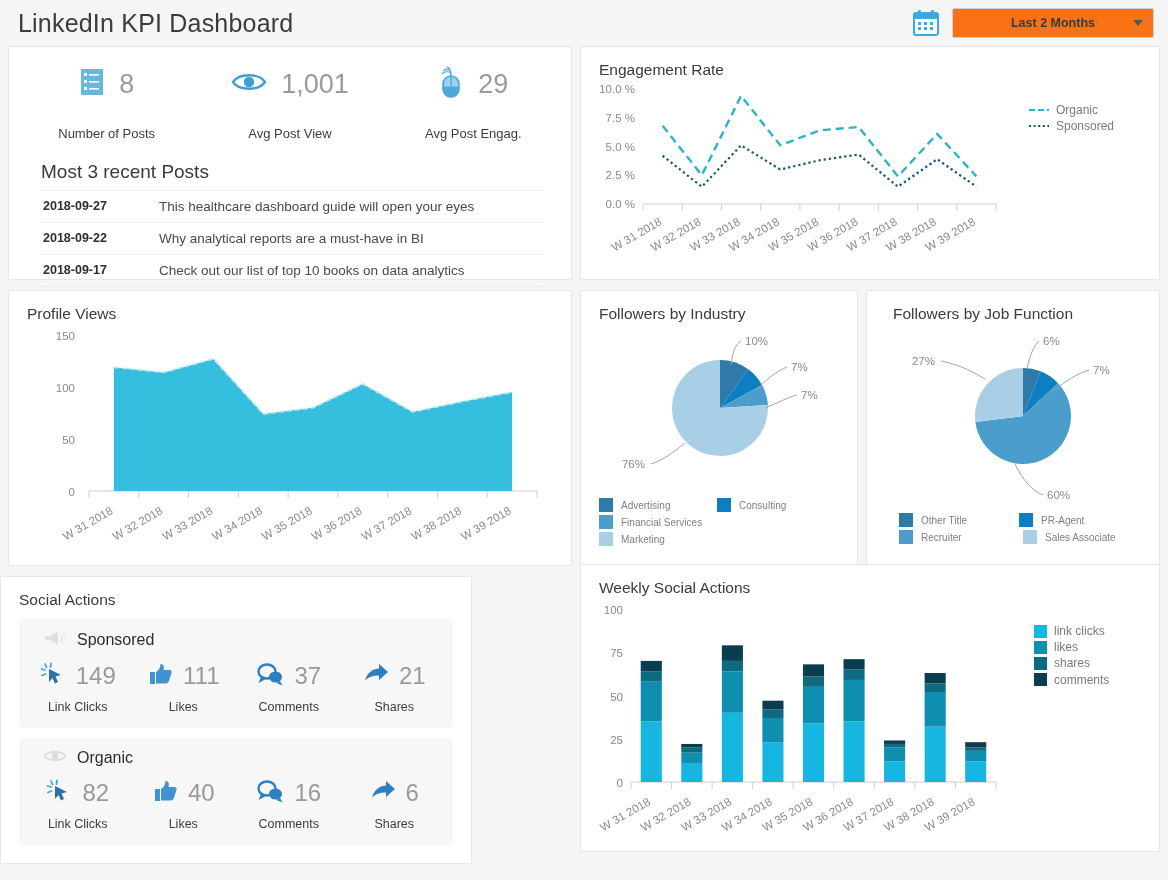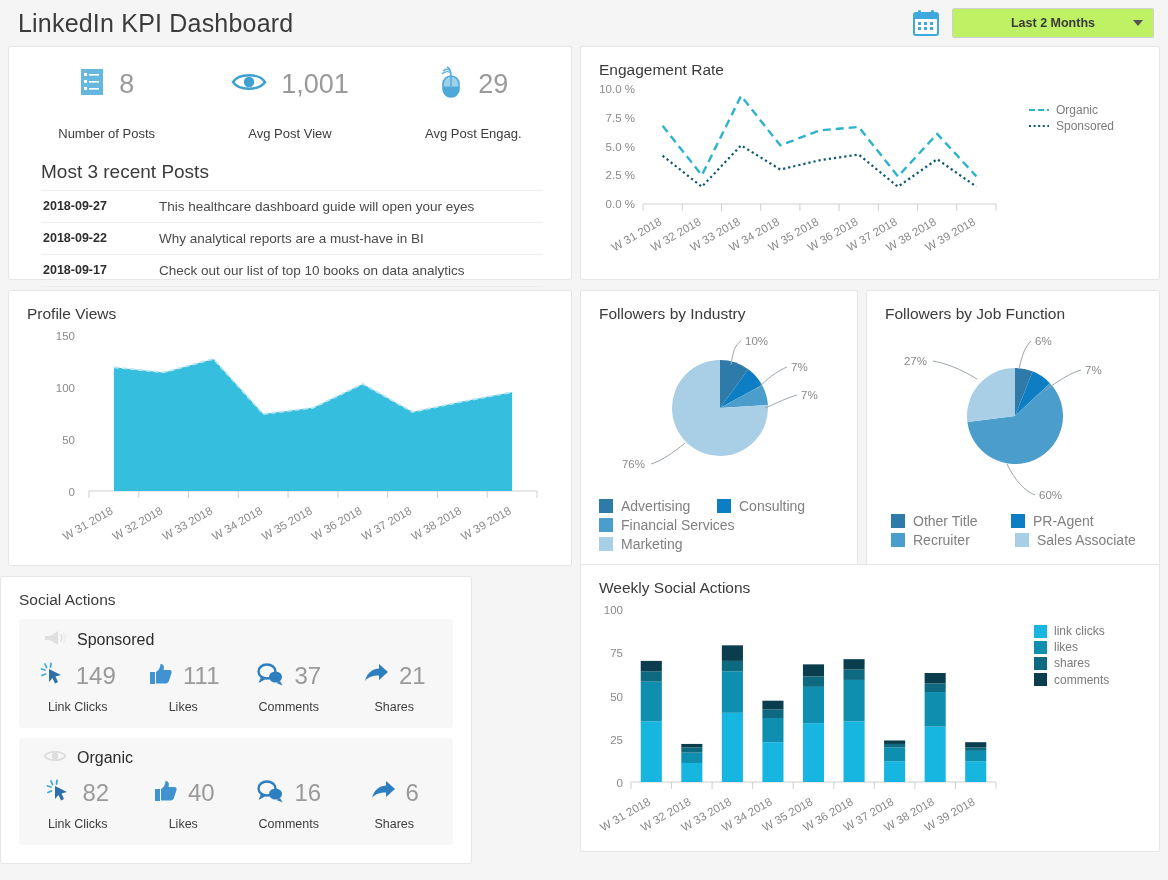--- a/index.html
+++ b/index.html
@@ -15,21 +15,21 @@
   .header {
     height: 46px; display: flex; align-items: center;
     padding: 0 14px 0 18px; background: #f5f5f5;
   }
   .dash-title {
     font-size: 25px; color: #3b3b3b; font-weight: 400; letter-spacing: .2px;
   }
   .header-right { margin-left: auto; display: flex; align-items: center; gap: 12px; }
   .cal-icon { width: 28px; height: 28px; display: block; }
   .date-select {
-    width: 202px; height: 30px; background: #bef264;
+    width: 202px; height: 30px; background: #f97316;
     border: 1px solid #d0d0d0; border-radius: 2px;
     display: flex; align-items: center; justify-content: center;
     position: relative; font-size: 12.5px; font-weight: bold; color: #3a3a3a;
   }
   .date-select .caret {
     position: absolute; right: 10px; top: 50%; transform: translateY(-50%);
     width: 0; height: 0; border-left: 5px solid transparent;
     border-right: 5px solid transparent; border-top: 6px solid #555;
   }
 
@@ -63,38 +63,38 @@
   .recent-date { width: 118px; color: #2d2d2d; font-weight: bold; font-size: 12.5px; padding-left: 2px; }
   .recent-text { color: #4a4a4a; }
 
   
   #engagement-card { left: 580px; top: 46px; width: 580px; height: 234px; }
   
   #profile-card { left: 8px; top: 290px; width: 564px; height: 276px; }
   
   #industry-card { left: 580px; top: 290px; width: 278px; height: 276px; }
   
-  #jobfn-card { left: 866px; top: 290px; width: 294px; height: 276px; }
+  #jobfn-card { left: 866px; top: 290px; width: 294px; height: 276px; padding-left: 8px; }
   
   #social-card { left: 0; top: 576px; width: 472px; height: 288px; }
   
   #weekly-card { left: 580px; top: 564px; width: 580px; height: 288px; }
 
   .pad { padding: 14px 18px 0 18px; }
 
   
   .chart-svg { display: block; }
 
   
   .legend { position: absolute; font-size: 12px; color: #7b7b7b; }
   .legend-row { display: flex; align-items: center; gap: 7px; line-height: 1.35; }
   .swatch { width: 13px; height: 13px; display: inline-block; flex: none; }
 
   .pie-legend {
-    display: flex; flex-wrap: wrap; font-size: 14px; color: #808080;
+    display: flex; flex-wrap: wrap; font-size: 10px; color: #808080;
     padding: 0 0 0 18px; row-gap: 3px;
   }
   .pie-legend .lg-item { display: flex; align-items: center; gap: 8px; }
   .pie-legend .sw { width: 14px; height: 14px; flex: none; }
 
   
   .sa-block {
     background: #f7f7f7; border-radius: 3px; margin: 10px 18px 0 18px;
     padding: 10px 6px 14px 6px;
   }

